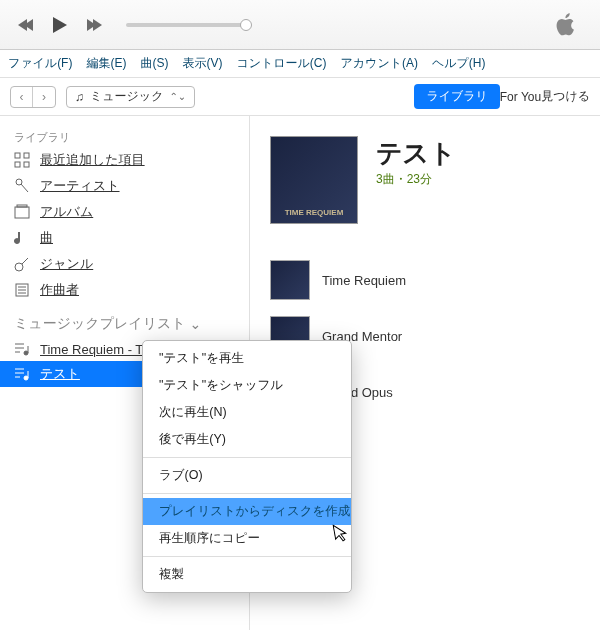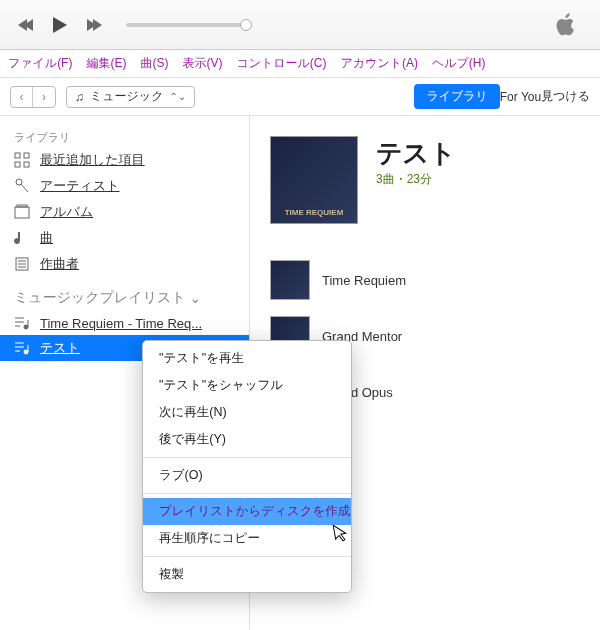--- a/index.html
+++ b/index.html
@@ -10,21 +10,21 @@
 .tbtn { width: 24px; height: 24px; display: flex; align-items: center; justify-content: center; color: #4a4a4a; }
 .play { width: 0; height: 0; border-left: 14px solid #4a4a4a; border-top: 8px solid transparent; border-bottom: 8px solid transparent; }
 .prev, .next { display: flex; }
 .prev span, .next span { width: 0; height: 0; border-top: 6px solid transparent; border-bottom: 6px solid transparent; }
 .prev span { border-right: 9px solid #6a6a6a; margin-right: -3px; }
 .next span { border-left: 9px solid #6a6a6a; margin-left: -3px; }
 .slider { margin-left: 18px; width: 120px; height: 4px; background: #ccc; border-radius: 2px; position: relative; }
 .slider .knob { position: absolute; right: -6px; top: -4px; width: 12px; height: 12px; background: #fff; border: 1px solid #aaa; border-radius: 50%; }
 .apple { position: absolute; right: 20px; top: 10px; color: #888; font-size: 28px; }
 
-.menubar { height: 28px; background: #fff; border-bottom: 1px solid #e0e0e0; display: flex; align-items: center; padding: 0 8px; font-size: 12px; color: #a21caf; }
+.menubar { height: 28px; background: #fff; border-bottom: 1px solid #e0e0e0; display: flex; align-items: center; padding: 0 8px; font-size: 12px; color: #0c4a6e; }
 .menubar span { margin-right: 14px; }
 
 .toolbar2 { height: 38px; background: #fff; border-bottom: 1px solid #e0e0e0; display: flex; align-items: center; padding: 0 10px; font-size: 12px; }
 .navpair { display: flex; border: 1px solid #bbb; border-radius: 4px; overflow: hidden; }
 .navpair div { width: 22px; height: 20px; display: flex; align-items: center; justify-content: center; color: #888; }
 .navpair div:first-child { border-right: 1px solid #ccc; }
 .mediasel { margin-left: 10px; border: 1px solid #bbb; border-radius: 4px; height: 22px; display: flex; align-items: center; padding: 0 8px; gap: 6px; color: #333; }
 .mediasel .chev { color: #666; font-size: 10px; }
 .spacer { flex: 1; }
 .pill { background: #0a7aff; color: #fff; padding: 4px 12px; border-radius: 4px; font-size: 12px; }
@@ -44,21 +44,21 @@
 .hero { display: flex; gap: 18px; margin-bottom: 28px; }
 .art { width: 88px; height: 88px; background: linear-gradient(135deg, #1a2340, #2e3a5e); border: 1px solid #999; display: flex; align-items: flex-end; justify-content: center; color: #c8b890; font-size: 8px; font-weight: bold; text-align: center; padding-bottom: 6px; }
 .hero h1 { font-size: 26px; font-weight: 600; color: #222; }
 .hero .meta { font-size: 12px; color: #4d7c0f; }
 .track { display: flex; align-items: center; gap: 12px; padding: 8px 0; }
 .tart { width: 40px; height: 40px; background: linear-gradient(135deg, #1a2340, #2e3a5e); border: 1px solid #aaa; }
 .tname { font-size: 13px; color: #333; }
 
 .ctx { position: absolute; left: 142px; top: 340px; width: 210px; background: #fff; border: 1px solid #bbb; border-radius: 5px; box-shadow: 0 6px 24px rgba(0,0,0,0.25); font-size: 12.5px; color: #222; padding: 4px 0; z-index: 100; }
 .ci { padding: 5px 16px; white-space: nowrap; }
-.ci.hl { background: #4da3ff; color: #701a75; }
+.ci.hl { background: #4da3ff; color: #0c4a6e; }
 .csep { height: 1px; background: #ddd; margin: 4px 0; }
 .cursor { position: absolute; left: 334px; top: 523px; z-index: 200; font-size: 16px; color: #000; transform: rotate(-10deg); }
 </style>
 </head>
 <body>
 
 <div class="top-controls">
   <div class="transport">
     <div class="tbtn">
         <div class="prev">
@@ -144,20 +144,29 @@
         </span>
       <span>アルバム</span>
     </div>
     <div class="srow">
       <span class="sicon">
           <svg viewBox="0 0 16 16" fill="currentColor">
             <path d="M6 2v9a3 3 0 1 1-2-2.8V2h2z"></path>
           </svg>
         </span>
       <span>曲</span>
+    </div>
+    <div class="srow">
+      <span class="sicon">
+          <svg viewBox="0 0 16 16" fill="none" stroke="currentColor">
+            <circle cx="5" cy="11" r="4"></circle>
+            <line x1="8" y1="8" x2="14" y2="2"></line>
+          </svg>
+        </span>
+      <span>ジャンル</span>
     </div>
     <div class="srow">
       <span class="sicon">
           <svg viewBox="0 0 16 16" fill="none" stroke="currentColor">
             <rect x="2" y="2" width="12" height="12"></rect>
             <line x1="4" y1="5" x2="12" y2="5"></line>
             <line x1="4" y1="8" x2="12" y2="8"></line>
             <line x1="4" y1="11" x2="12" y2="11"></line>
           </svg>
         </span>

